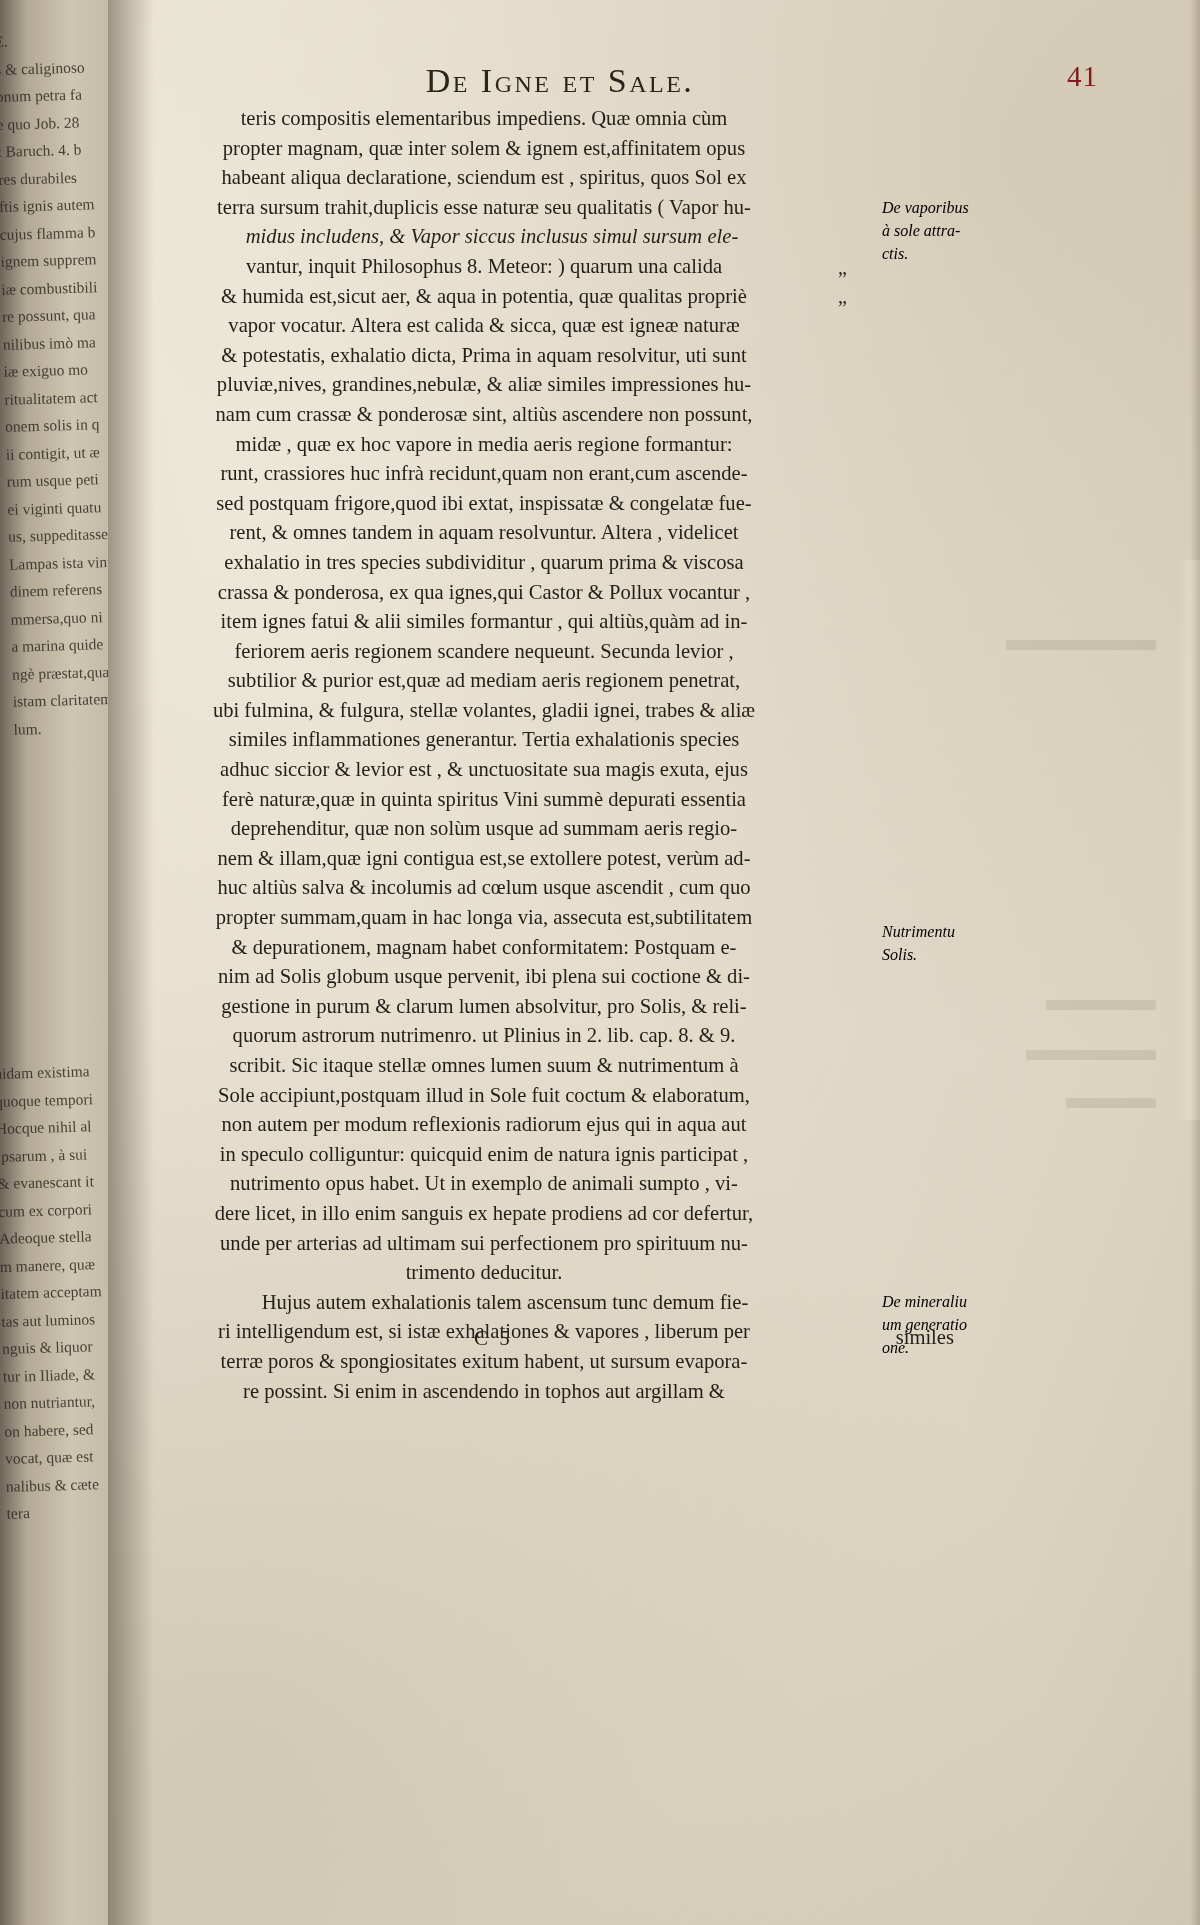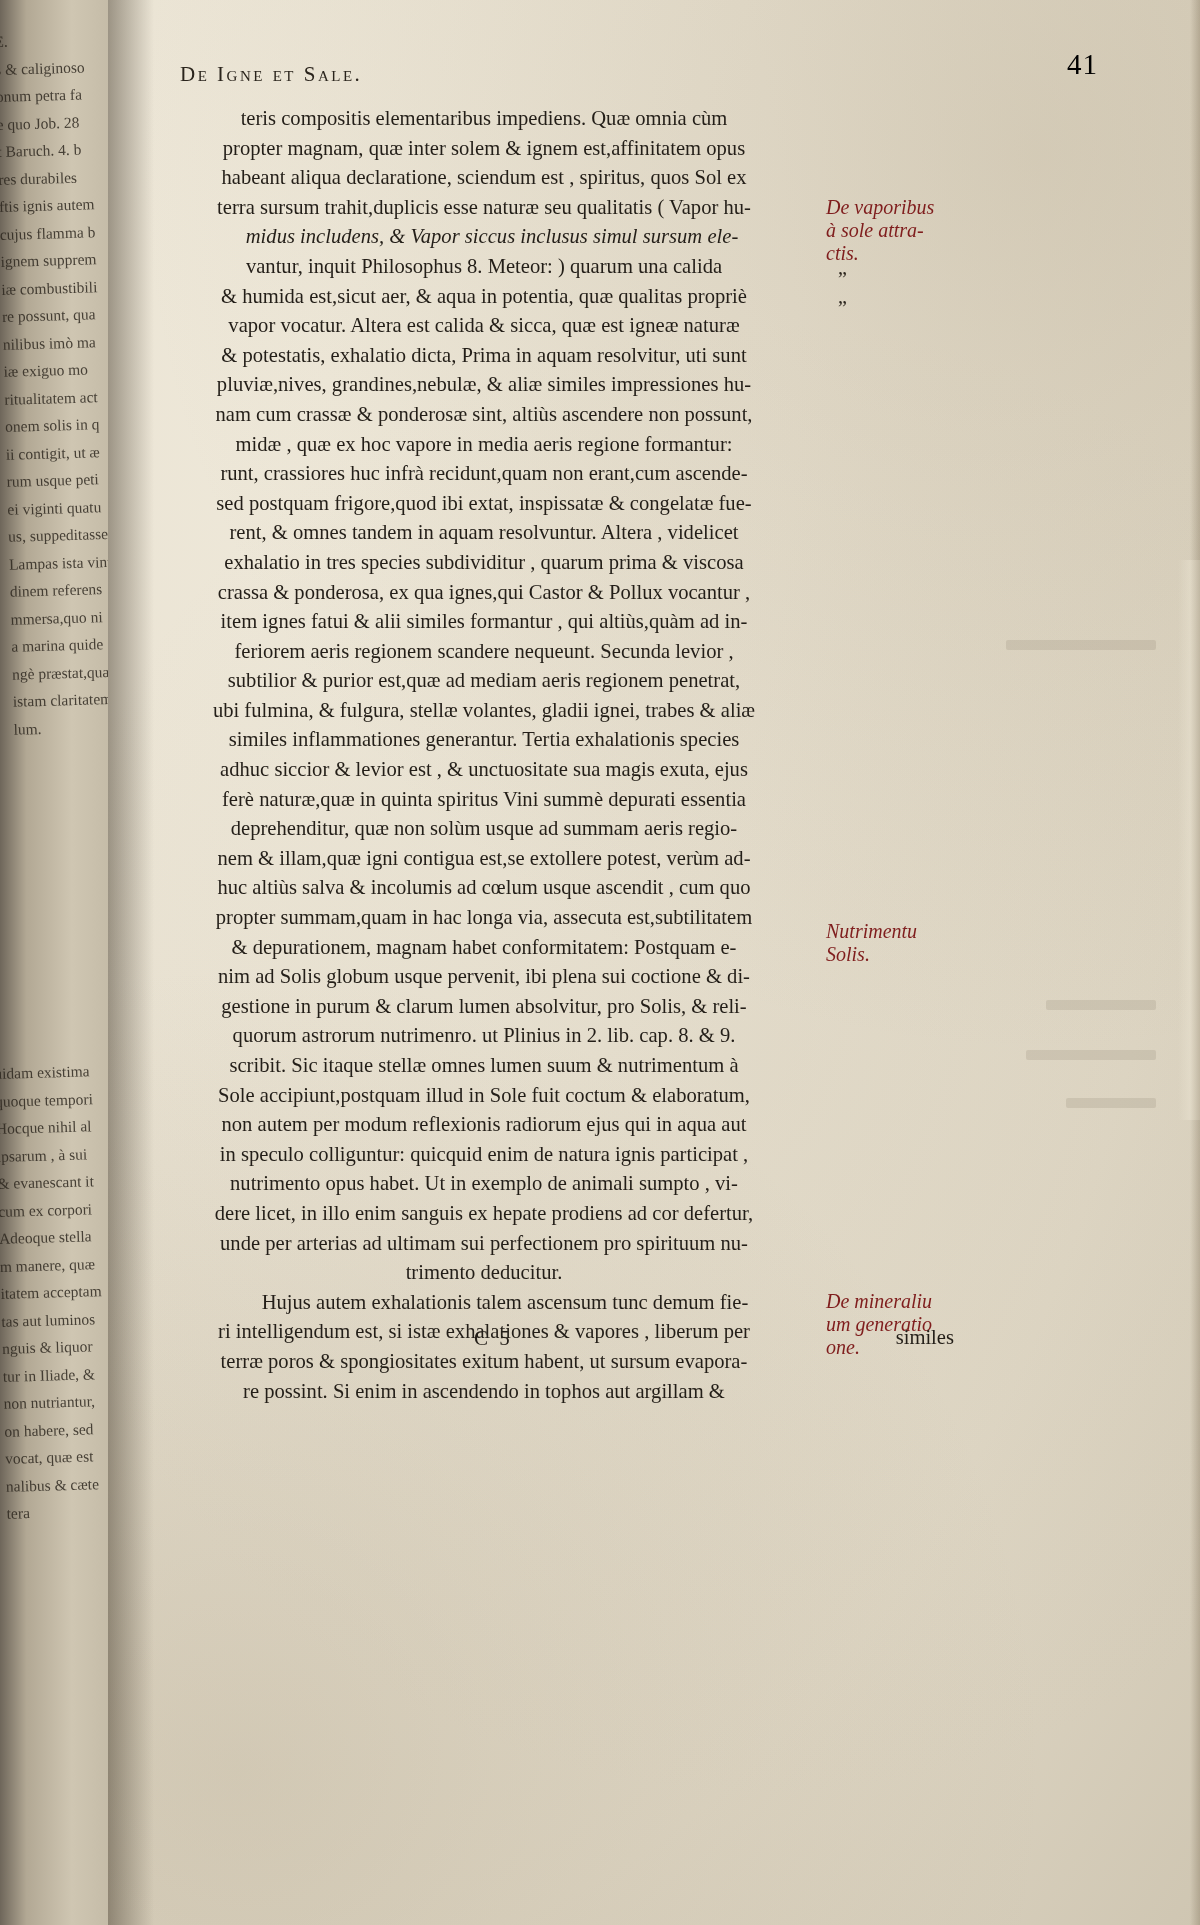--- a/index.html
+++ b/index.html
@@ -89,31 +89,31 @@
     width: 10px; height: 1925px;
     background: linear-gradient(to right, rgba(120,105,80,0), rgba(120,105,80,.35));
     pointer-events: none;
   }
 
   
   .running-head {
     position: absolute;
     left: 180px; top: 62px;
     width: 760px;
-    text-align: left;
-    font-size: 21px;
+    text-align: center;
+    font-size: 34px;
     letter-spacing: 2.5px;
     color: #2a241c;
     font-variant: small-caps;
   }
   .folio {
     position: absolute;
-    right: 102px; top: 48px;
+    right: 102px; top: 60px;
     font-size: 29px;
-    color: #000000;
+    color: #7f1d1d;
     letter-spacing: 1px;
   }
 
   
   .column {
     position: absolute;
     left: 144px;
     top: 104px;
     width: 680px;
     color: #231e18;
@@ -121,26 +121,26 @@
     line-height: 29.6px;
     text-align: center;
   }
   .line { white-space: nowrap; }
   .ital { font-style: italic; margin-left: 16px; }
   .indent { display: inline-block; width: 42px; }
 
   
   .margin-note {
     position: absolute;
-    left: 826px;
+    left: 882px;
     width: 180px;
     font-style: italic;
-    font-size: 20px;
+    font-size: 16px;
     line-height: 23px;
-    color: #7f1d1d;
+    color: #000000;
   }
   .note-1 { top: 196px; }
   .note-2 { top: 920px; }
   .note-3 { top: 1290px; }
 
   .quote-marks {
     position: absolute;
     left: 838px;
     font-size: 20px;
     color: #2a241c;

